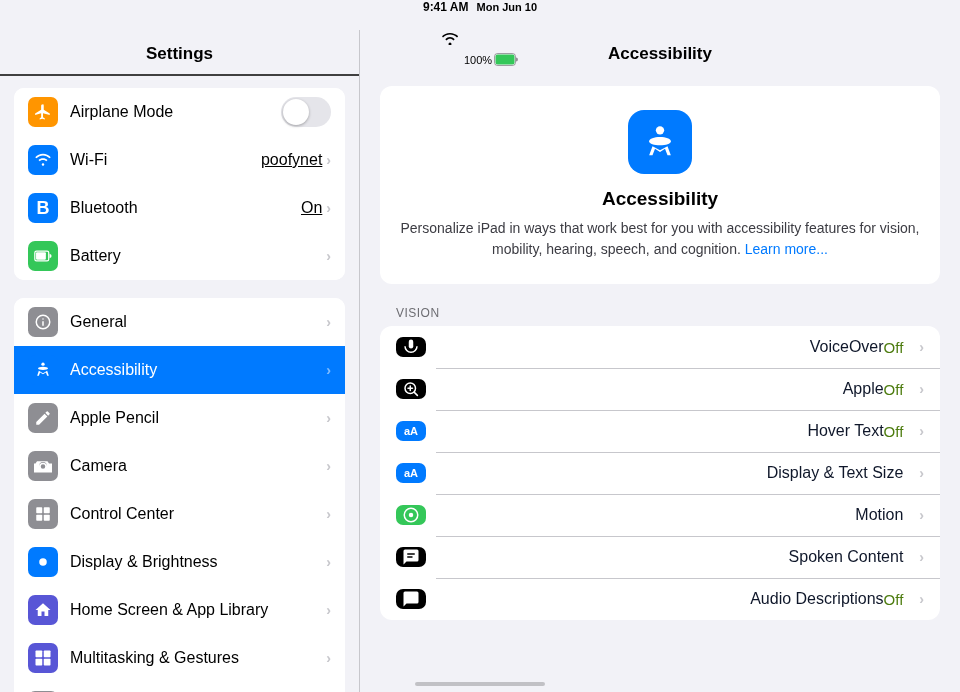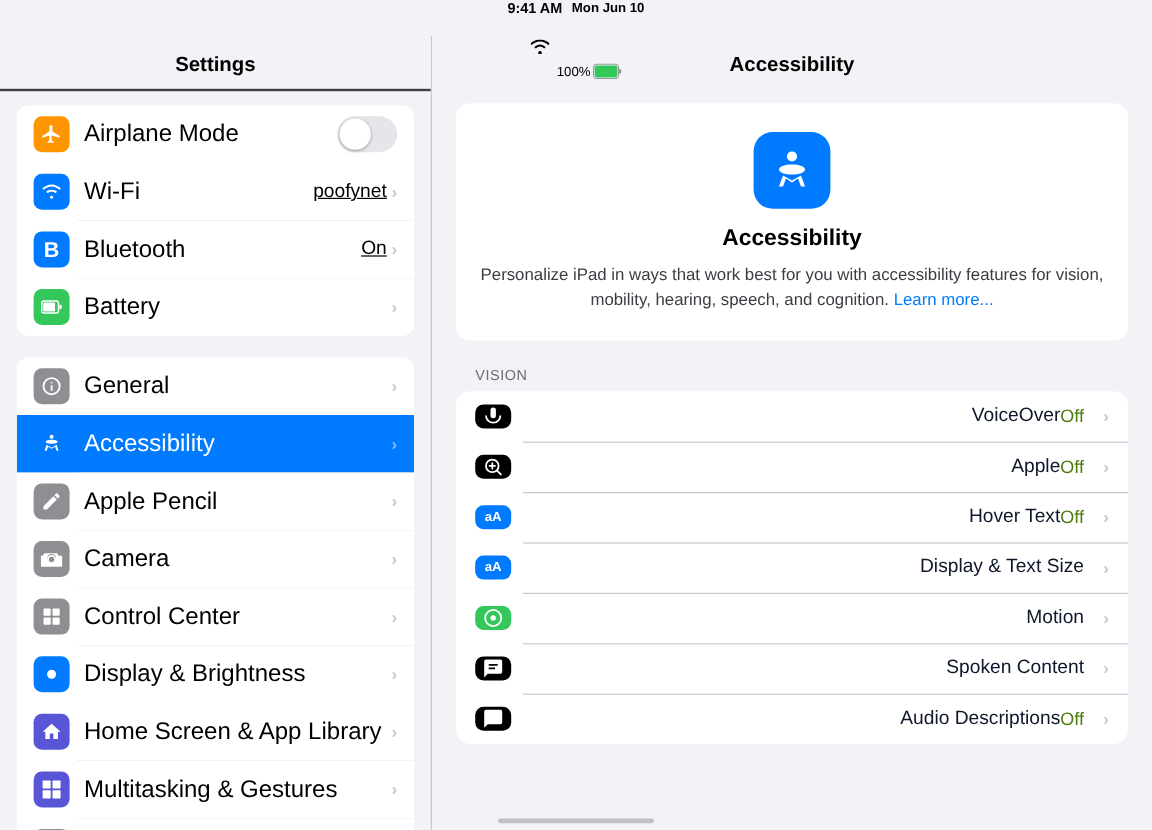--- a/index.html
+++ b/index.html
@@ -95,21 +95,21 @@
       height: 30px;
       border-radius: 7px;
       display: flex;
       align-items: center;
       justify-content: center;
       margin-right: 12px;
       flex-shrink: 0;
       font-size: 17px;
     }
     .sidebar-item-label {
-      font-size: 20px;
+      font-size: 16px;
       color: #000;
       flex: 1;
     }
     .sidebar-item-value {
       font-size: 16px;
       color: #000000;
       margin-right: 4px;
       text-decoration: underline;
     }
     .sidebar-item-toggle {

